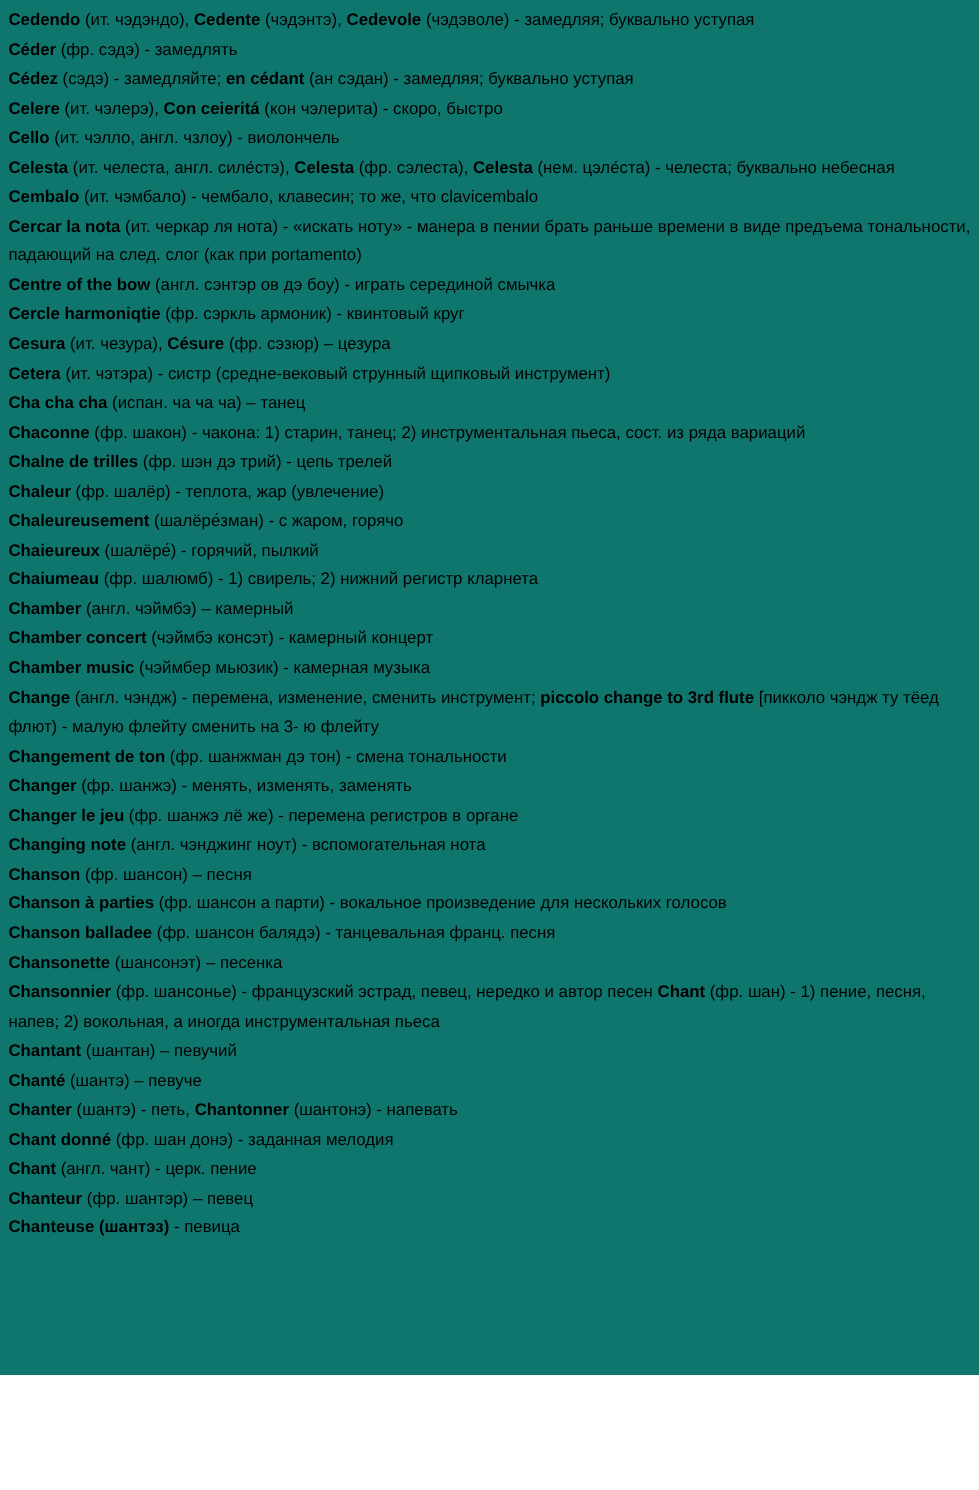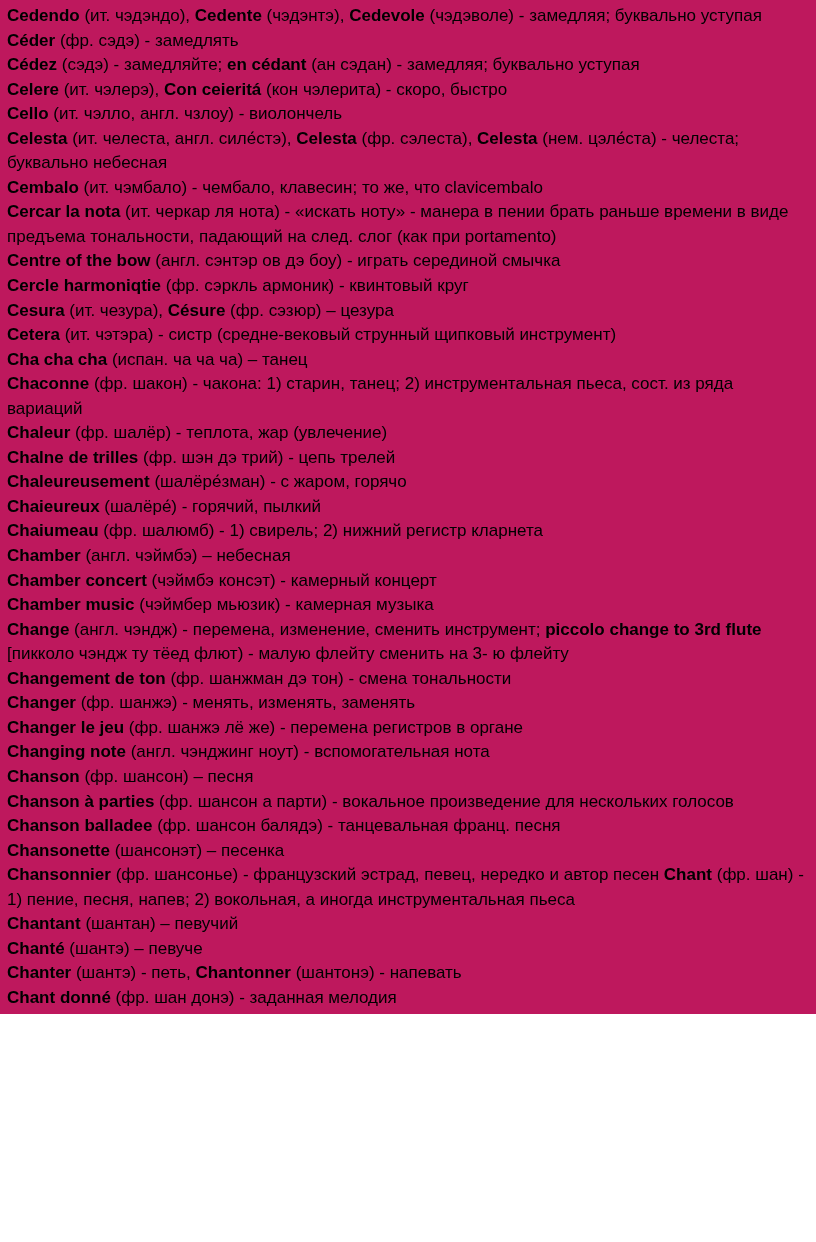--- a/index.html
+++ b/index.html
@@ -2,27 +2,27 @@
 <html><head>
 <meta charset="utf-8">
 <style>
   html, body {
     margin: 0;
     padding: 0;
     background: #ffffff;
   }
   .page {
     width: 816px;
-    height: 1014px;
+    height: 1146px;
     box-sizing: border-box;
     padding: 4px 3px 0 7px;
-    background: #be185d;
+    background: #0f766e;
     color: #000000;
     font-family: "Liberation Sans", sans-serif;
-    font-size: 17px;
+    font-size: 14px;
     line-height: 24.55px;
     overflow: hidden;
     text-align: left;
   }
   .entry {
     margin: 0;
     padding: 0;
   }
   .term {
     font-weight: bold;
@@ -39,26 +39,26 @@
     <p class="entry"><span class="term">Cello</span><span class="definition"> (ит. чэлло, англ. чзлоу) - виолончель</span></p>
     <p class="entry"><span class="term">Celesta</span><span class="definition"> (ит. челеста, англ. силе́стэ), </span><span class="term">Celesta</span><span class="definition"> (фр. сэлеста), </span><span class="term">Celesta</span><span class="definition"> (нем. цэле́ста) - челеста; буквально небесная</span></p>
     <p class="entry"><span class="term">Cembalo</span><span class="definition"> (ит. чэмбало) - чембало, клавесин; то же, что clavicembalo</span></p>
     <p class="entry"><span class="term">Cercar la nota</span><span class="definition"> (ит. черкар ля нота) - «искать ноту» - манера в пении брать раньше времени в виде предъема тональности, падающий на след. слог (как при portamento)</span></p>
     <p class="entry"><span class="term">Centre of the bow</span><span class="definition"> (англ. сэнтэр ов дэ боу) - играть серединой смычка</span></p>
     <p class="entry"><span class="term">Cercle harmoniqtie</span><span class="definition"> (фр. сэркль армоник) - квинтовый круг</span></p>
     <p class="entry"><span class="term">Cesura</span><span class="definition"> (ит. чезура), </span><span class="term">Césure</span><span class="definition"> (фр. сэзюр) – цезура</span></p>
     <p class="entry"><span class="term">Cetera</span><span class="definition"> (ит. чэтэра) - систр (средне-вековый струнный щипковый инструмент)</span></p>
     <p class="entry"><span class="term">Cha cha cha</span><span class="definition"> (испан. ча ча ча) – танец</span></p>
     <p class="entry"><span class="term">Chaconne</span><span class="definition"> (фр. шакон) - чакона: 1) старин, танец; 2) инструментальная пьеса, сост. из ряда вариаций</span></p>
+    <p class="entry"><span class="term">Chalne de trilles</span><span class="definition"> (фр. шэн дэ трий) - цепь трелей</span></p>
     <p class="entry"><span class="term">Chaleur</span><span class="definition"> (фр. шалёр) - теплота, жар (увлечение)</span></p>
-    <p class="entry"><span class="term">Chalne de trilles</span><span class="definition"> (фр. шэн дэ трий) - цепь трелей</span></p>
     <p class="entry"><span class="term">Chaleureusement</span><span class="definition"> (шалёре́зман) - с жаром, горячо</span></p>
     <p class="entry"><span class="term">Chaieureux</span><span class="definition"> (шалёре́) - горячий, пылкий</span></p>
     <p class="entry"><span class="term">Chaiumeau</span><span class="definition"> (фр. шалюмб) - 1) свирель; 2) нижний регистр кларнета</span></p>
-    <p class="entry"><span class="term">Chamber</span><span class="definition"> (англ. чэймбэ) – небесная</span></p>
+    <p class="entry"><span class="term">Chamber</span><span class="definition"> (англ. чэймбэ) – камерный</span></p>
     <p class="entry"><span class="term">Chamber concert</span><span class="definition"> (чэймбэ консэт) - камерный концерт</span></p>
     <p class="entry"><span class="term">Chamber music</span><span class="definition"> (чэймбер мьюзик) - камерная музыка</span></p>
     <p class="entry"><span class="term">Change</span><span class="definition"> (англ. чэндж) - перемена, изменение, сменить инструмент; </span><span class="term">piccolo change to 3rd flute</span><span class="definition"> [пикколо чэндж ту тёед флют) - малую флейту сменить на 3- ю флейту</span></p>
     <p class="entry"><span class="term">Changement de ton</span><span class="definition"> (фр. шанжман дэ тон) - смена тональности</span></p>
     <p class="entry"><span class="term">Changer</span><span class="definition"> (фр. шанжэ) - менять, изменять, заменять</span></p>
     <p class="entry"><span class="term">Changer le jeu</span><span class="definition"> (фр. шанжэ лё же) - перемена регистров в органе</span></p>
     <p class="entry"><span class="term">Changing note</span><span class="definition"> (англ. чэнджинг ноут) - вспомогательная нота</span></p>
     <p class="entry"><span class="term">Chanson</span><span class="definition"> (фр. шансон) – песня</span></p>
     <p class="entry"><span class="term">Chanson à parties</span><span class="definition"> (фр. шансон а парти) - вокальное произведение для нескольких голосов</span></p>
     <p class="entry"><span class="term">Chanson balladee</span><span class="definition"> (фр. шансон балядэ) - танцевальная франц. песня</span></p>

